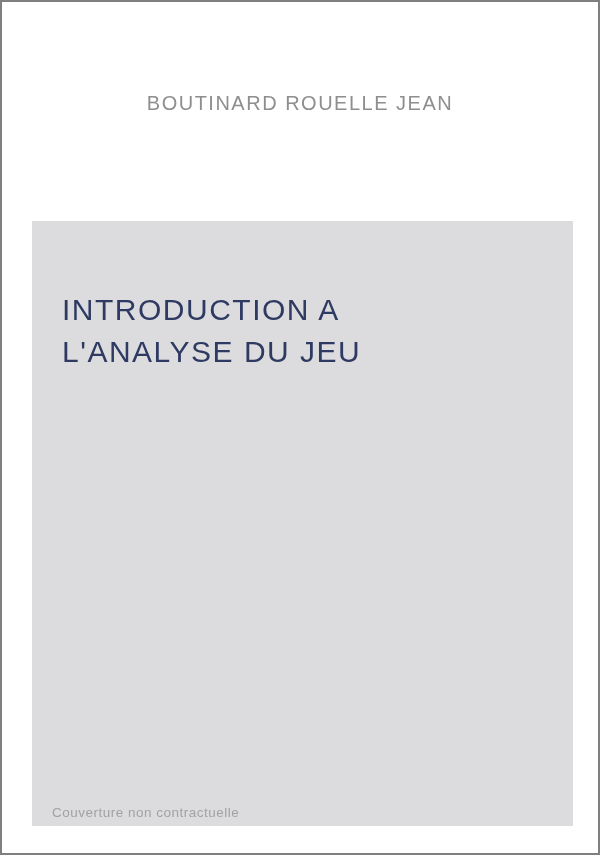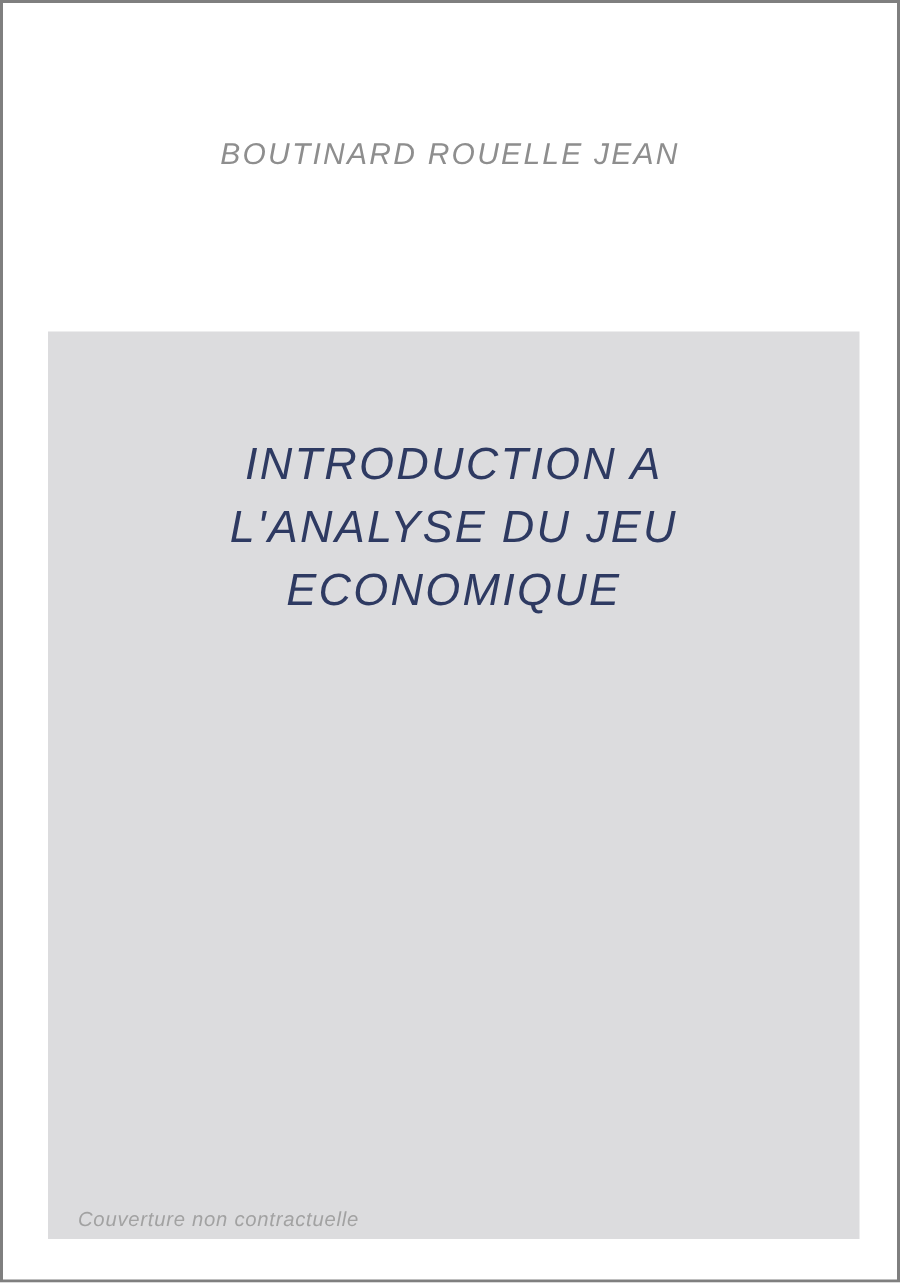--- a/index.html
+++ b/index.html
@@ -3,21 +3,21 @@
 <meta charset="utf-8">
 <style>
   :root{
     --title-navy:#2e3a62;
     --panel-gray:#dcdcde;
     --author-gray:#8e8e8e;
     --footnote-gray:#a2a2a2;
     --border-gray:#7f7f7f;
     --page-white:#ffffff;
   }
-  *{margin:0;padding:0;box-sizing:border-box;font-style:italic;}
+  *{margin:0;padding:0;box-sizing:border-box;}
   html,body{width:600px;height:855px;background:#fff;}
   body{font-family:"Liberation Sans", sans-serif;}
   .cover-page{
     position:relative;
     width:600px;height:855px;
     background:var(--page-white);
     border:2px solid var(--border-gray);
     overflow:hidden;
   }
   .author-name{
@@ -30,22 +30,22 @@
     color:var(--author-gray);
   }
   .title-panel{
     position:absolute;
     left:30px;top:219px;
     width:541px;height:605px;
     background:var(--panel-gray);
   }
   .book-title{
     margin-top:68px;
-    padding:0 42px;
-    text-align:center;
+    padding:0 30px;
+    text-align:left;
     font-size:30px;
     font-weight:300;
     letter-spacing:1.5px;
     line-height:42px;
     color:var(--title-navy);
   }
   .book-title .title-line{display:block;}
   .cover-footnote{
     position:absolute;
     left:20px;bottom:6px;
@@ -60,20 +60,19 @@
 
 <div class="cover-page">
 
   <div class="author-name">BOUTINARD ROUELLE JEAN</div>
 
   <div class="title-panel">
 
     <h1 class="book-title">
       <span class="title-line">INTRODUCTION A</span>
       <span class="title-line">L'ANALYSE DU JEU</span>
-      <span class="title-line">ECONOMIQUE</span>
     </h1>
 
     <div class="cover-footnote">Couverture non contractuelle</div>
 
   </div>
 
 </div>
 
 </body></html>

